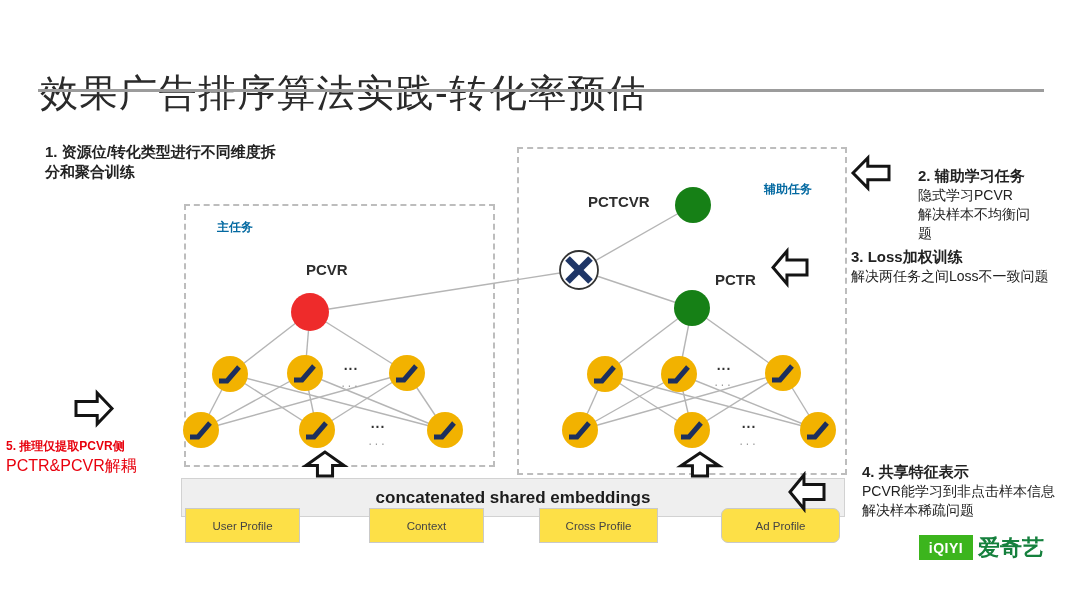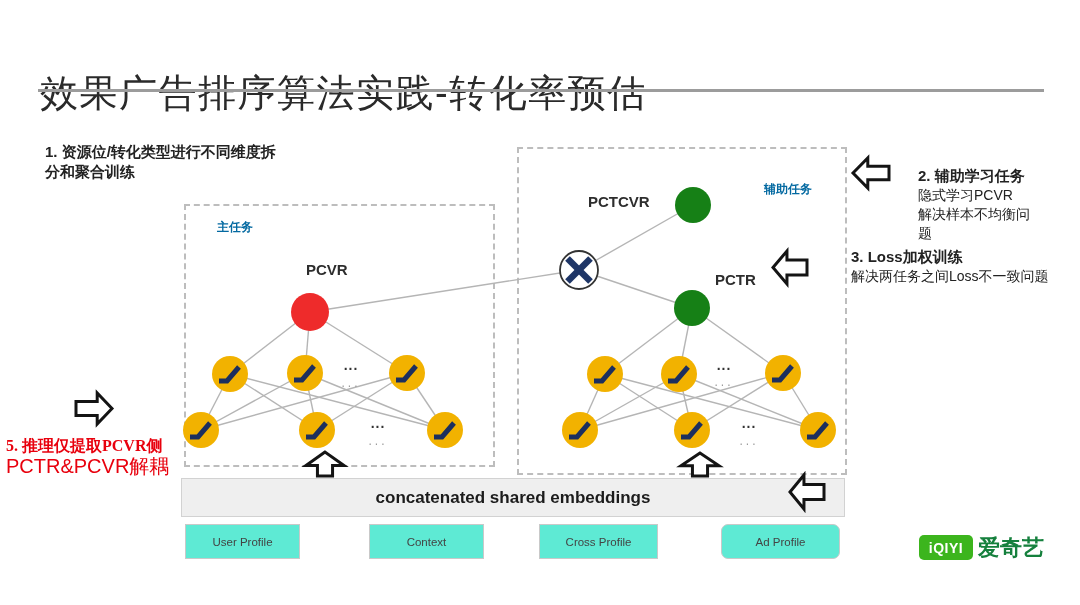--- a/index.html
+++ b/index.html
@@ -7,31 +7,31 @@
           font-family:"Liberation Sans",sans-serif;}
   .abs{position:absolute;}
   .title{left:40px;top:20px;font-size:38px;font-weight:normal;color:#2a2a2a;letter-spacing:1.5px;white-space:nowrap;margin-top:48px;}
   .divider{left:38px;top:89px;width:1006px;height:3px;background:#9c9c9c;}
   .dashedbox{border:2px dashed #bdbdbd;background:transparent;}
   .boxlabel{font-size:12px;font-weight:bold;color:#0369a1;white-space:nowrap;}
   .nodelabel{font-size:15px;font-weight:bold;color:#2d2d2d;white-space:nowrap;}
   .ann{color:#222;z-index:7;}
   .ann .h{font-weight:bold;font-size:15px;line-height:20px;white-space:nowrap;}
   .ann .b{font-size:14px;line-height:19px;white-space:nowrap;}
-  .ann-red .h{font-size:16px;line-height:20px;color:#e8000d;font-family:Liberation Serif, serif;}
-  .ann-red .b{font-size:20px;line-height:20px;color:#e8000d;}
+  .ann-red .h{font-size:12px;line-height:20px;color:#e8000d;}
+  .ann-red .b{font-size:16px;line-height:20px;color:#e8000d;}
   .embed-bar{left:181px;top:478px;width:662px;height:37px;background:#efefef;border:1px solid #d2d2d2;
              display:flex;align-items:center;justify-content:center;z-index:2;text-align:right;}
   .embed-bar span{font-size:17px;font-weight:bold;color:#1c1c1c;}
-  .inputbox{top:524px;height:33px;background:#5eead4;border:1px solid #c9c9c9;
+  .inputbox{top:508px;height:33px;background:#fde047;border:1px solid #c9c9c9;
             display:flex;align-items:center;justify-content:center;font-size:11.5px;color:#444;z-index:2;}
   .dots-dark{font-size:14px;font-weight:bold;color:#333;letter-spacing:1px;z-index:6;transform:translate(-50%,-60%);}
   .dots-light{font-size:12px;color:#9a9a9a;letter-spacing:3px;z-index:6;transform:translate(-50%,-60%);}
   #net{left:0;top:0;width:1080px;height:605px;z-index:5;pointer-events:none;}
-  .logo-badge{left:919px;top:535px;width:54px;height:25px;background:#3cb51d;border-radius:5px;
+  .logo-badge{left:919px;top:535px;width:54px;height:25px;background:#3cb51d;border-radius:0;
               display:flex;align-items:center;justify-content:center;z-index:8;}
   .logo-badge span{color:#fff;font-weight:bold;font-size:14px;letter-spacing:0.5px;}
   .logo-cn{left:978px;top:533px;font-size:22px;font-weight:bold;color:#15803d;z-index:8;white-space:nowrap;}
   .watermark{left:716px;top:561px;font-size:28px;font-weight:bold;color:#f4f4f4;white-space:nowrap;z-index:9;
     text-shadow:-1.5px -1.5px 0 #2f2f2f,1.5px -1.5px 0 #2f2f2f,-1.5px 1.5px 0 #2f2f2f,1.5px 1.5px 0 #2f2f2f,
                 -1.5px 0 0 #2f2f2f,1.5px 0 0 #2f2f2f,0 -1.5px 0 #2f2f2f,0 1.5px 0 #2f2f2f;}
 </style>
 </head>
 <body>
 
@@ -50,20 +50,25 @@
     <div class="b">隐式学习PCVR</div>
     <div class="b">解决样本不均衡问</div>
     <div class="b">题</div>
   </div>
 
   <div class="abs ann" style="left:851px;top:247px;">
     <div class="h">3. Loss加权训练</div>
     <div class="b">解决两任务之间Loss不一致问题</div>
   </div>
 
+  <div class="abs ann" style="left:862px;top:462px;">
+    <div class="h">4. 共享特征表示</div>
+    <div class="b">PCVR能学习到非点击样本信息</div>
+    <div class="b">解决样本稀疏问题</div>
+  </div>
 
   <div class="abs ann ann-red" style="left:6px;top:436px;">
     <div class="h">5. 推理仅提取PCVR侧</div>
     <div class="b">PCTR&amp;PCVR解耦</div>
   </div>
 
   <div class="abs dashedbox" style="left:184px;top:204px;width:307px;height:259px;"></div>
   <div class="abs dashedbox" style="left:517px;top:147px;width:326px;height:324px;"></div>
 
   <div class="abs boxlabel" style="left:217px;top:219px;">主任务</div>

